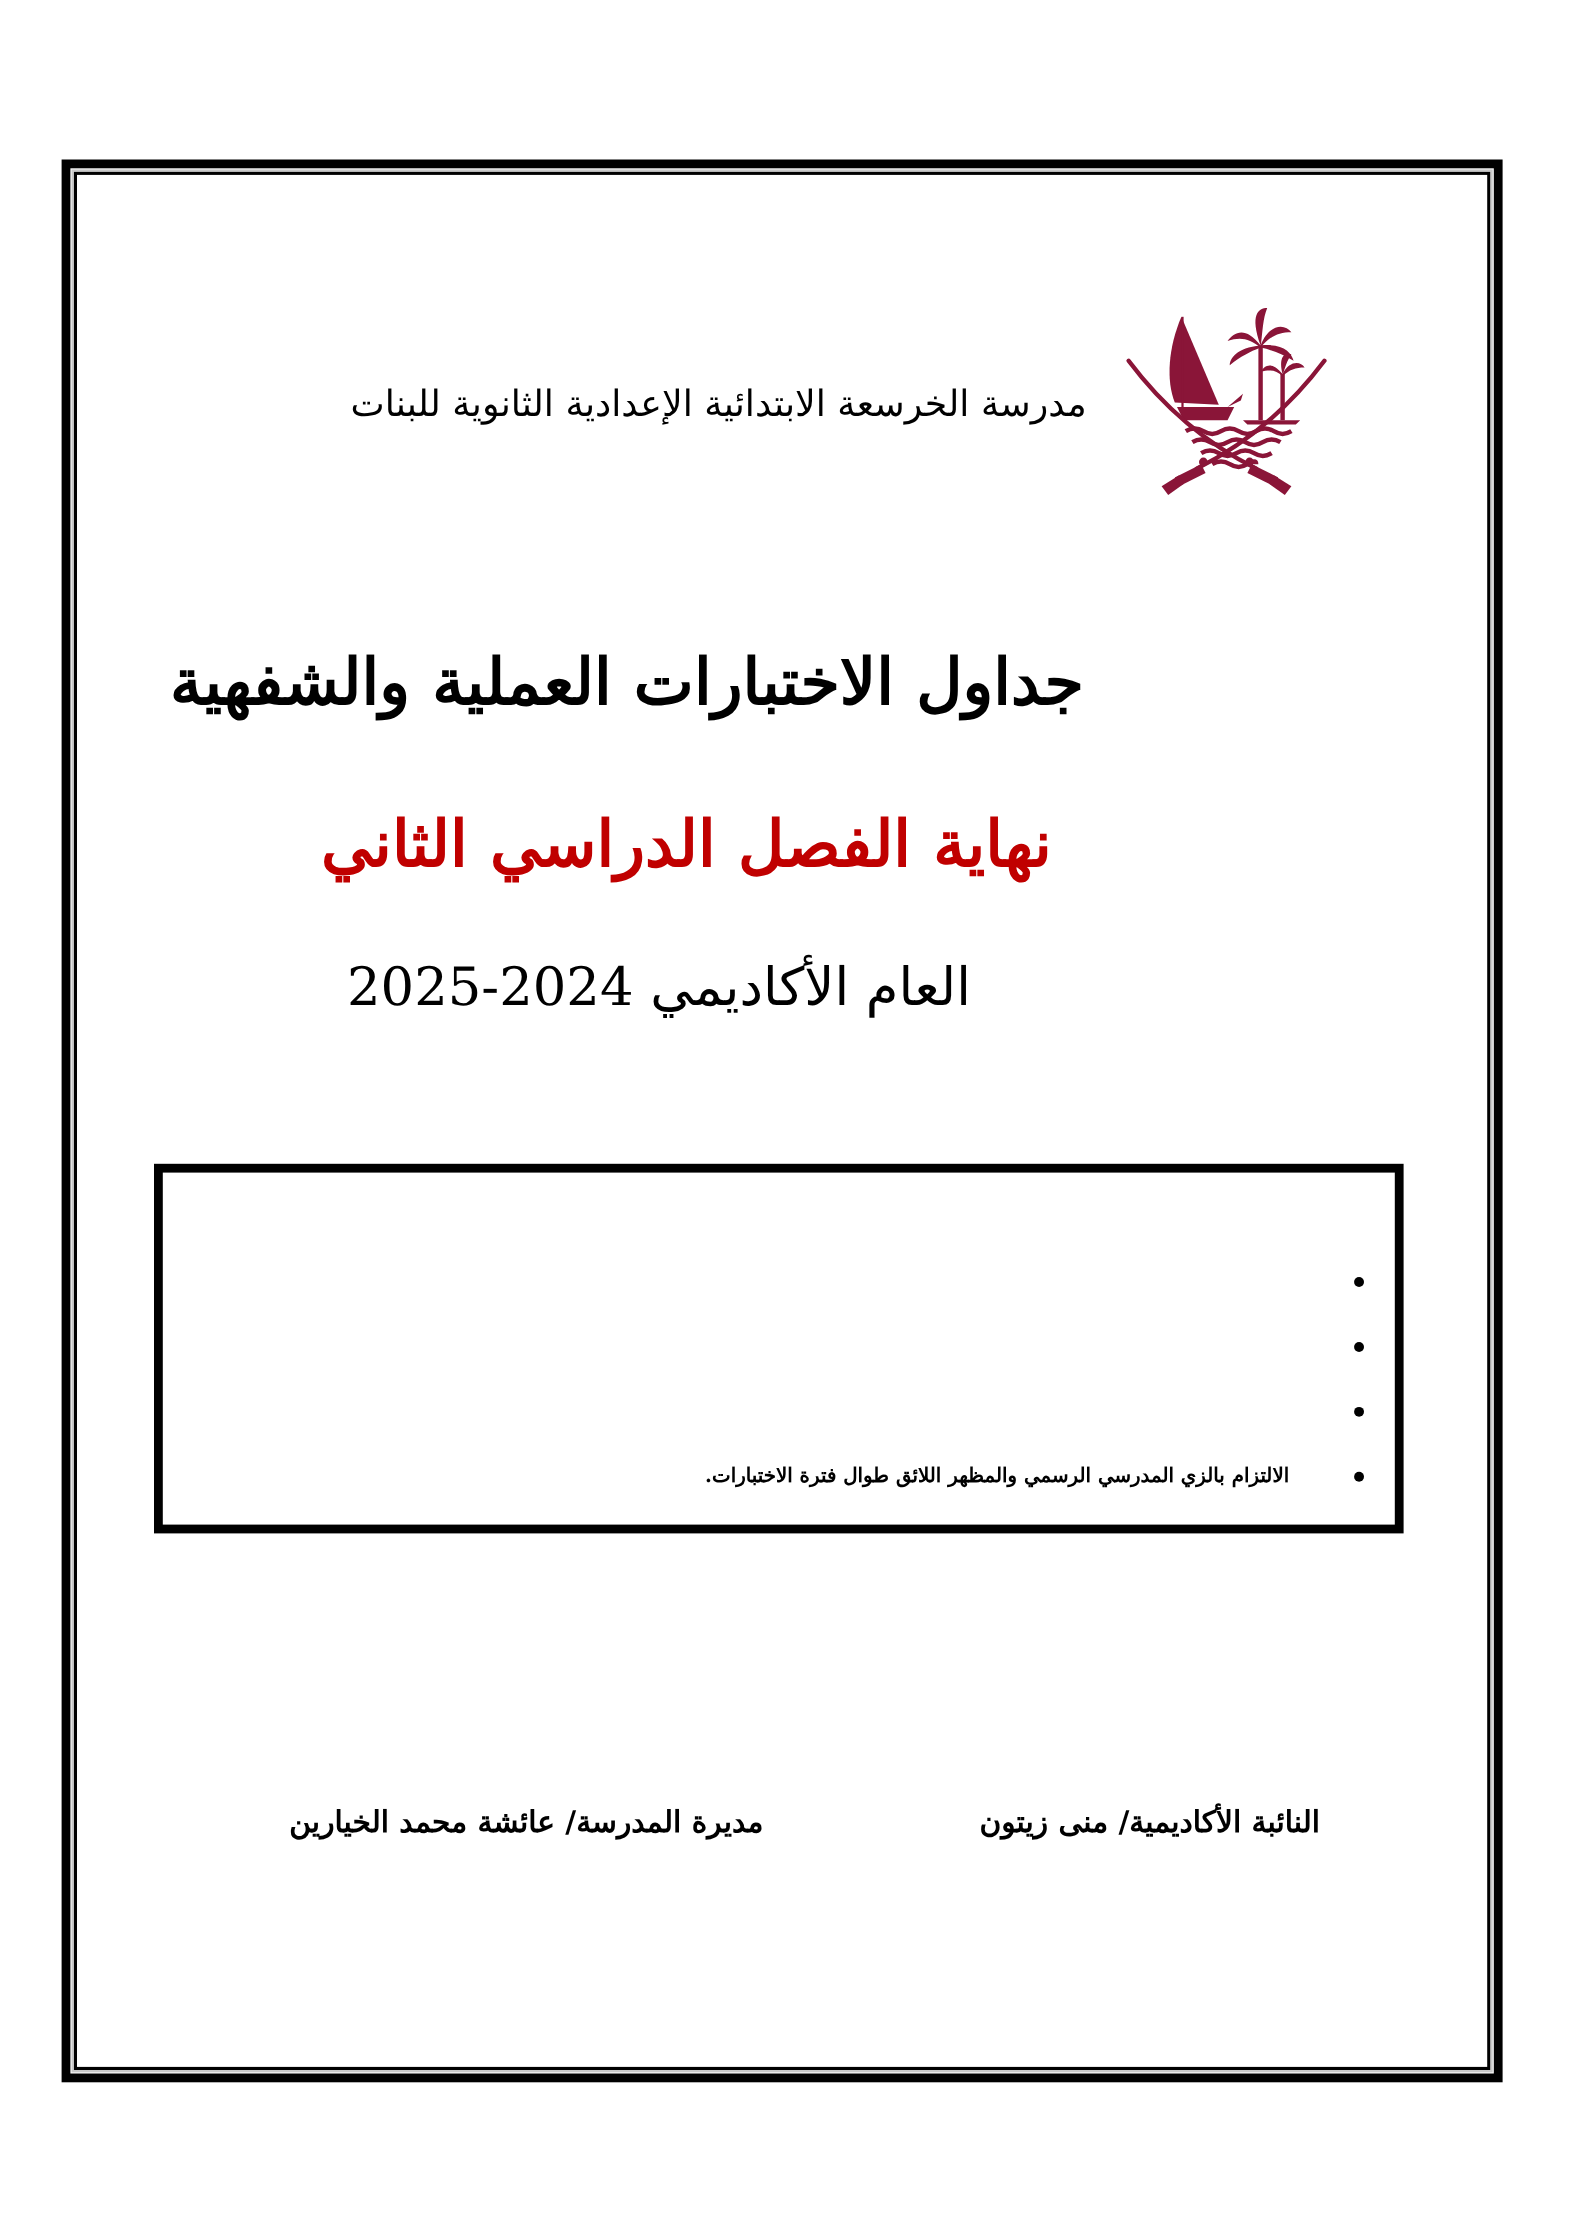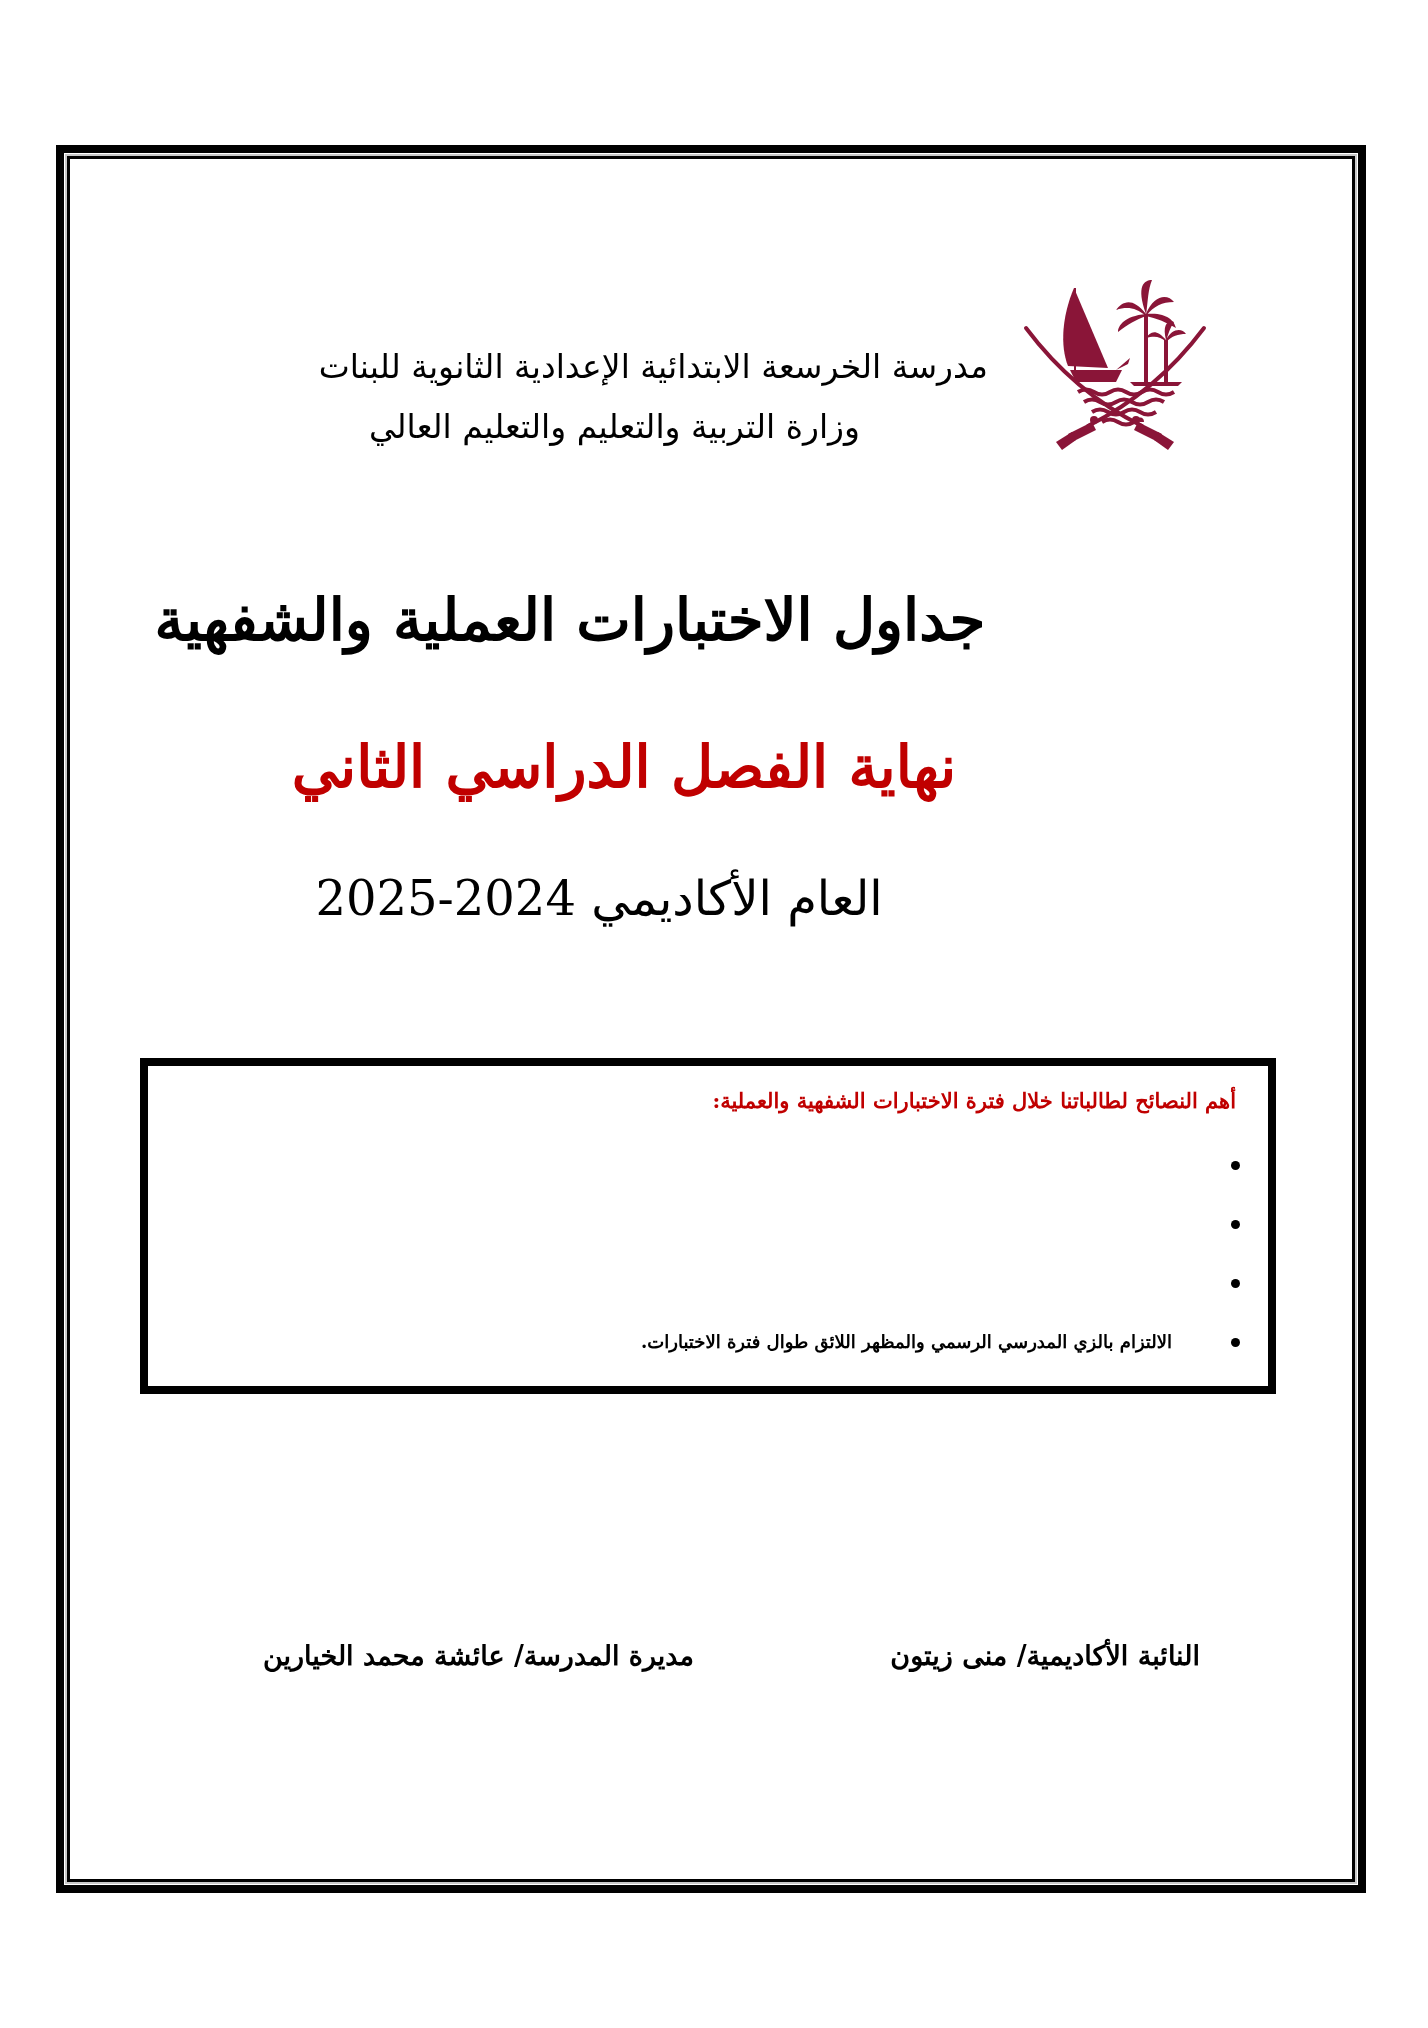--- a/index.html
+++ b/index.html
@@ -179,21 +179,20 @@
     }
   </style>
 </head>
 <body>
 
 <div class="page-frame-outer"></div>
 <div class="page-frame-inner"></div>
 
 <div class="header-block">
   <div class="school-name">مدرسة الخرسعة الابتدائية الإعدادية الثانوية للبنات</div>
-  <div class="ministry-name">وزارة التربية والتعليم والتعليم العالي</div>
 </div>
 
 <svg class="emblem" viewBox="0 0 206 186" xmlns="http://www.w3.org/2000/svg">
   <g fill="#8a1538" stroke="none">
 
     <path d="M62 22 C50 50 48 80 56 100 L96 102 Z"></path>
 
     <path d="M58 104 L110 104 L104 116 L64 116 Z"></path>
     <path d="M104 104 L118 92 L116 98 Z"></path>
 
@@ -233,21 +232,20 @@
     <circle cx="124" cy="154" r="4"></circle>
     <circle cx="82" cy="154" r="4"></circle>
   </g>
 </svg>
 
 <div class="main-title">جداول الاختبارات العملية والشفهية</div>
 <div class="sub-title">نهاية الفصل الدراسي الثاني</div>
 <div class="year-title">العام الأكاديمي 2024-2025</div>
 
 <div class="tips-box">
-  <div class="tips-heading">أهم النصائح لطالباتنا خلال فترة الاختبارات الشفهية والعملية:</div>
   <ul class="tips-list">
     <li class="tip-item">
       <span class="tip-bullet"></span>
     </li>
     <li class="tip-item">
       <span class="tip-bullet"></span>
     </li>
     <li class="tip-item">
       <span class="tip-bullet"></span>
     </li>

